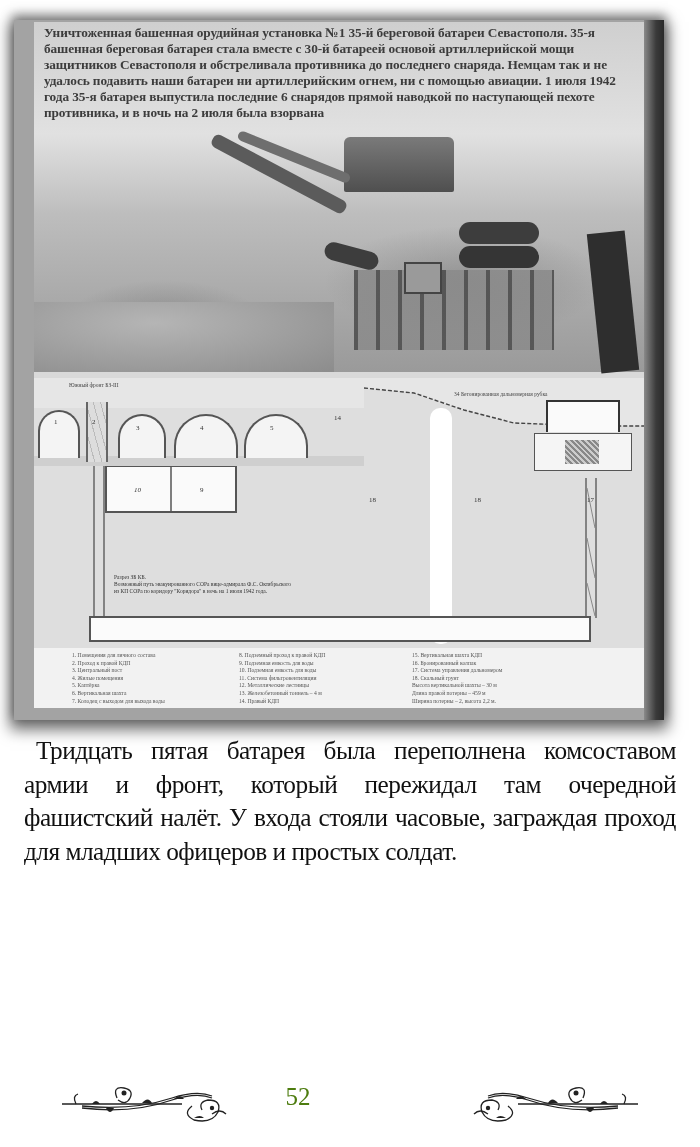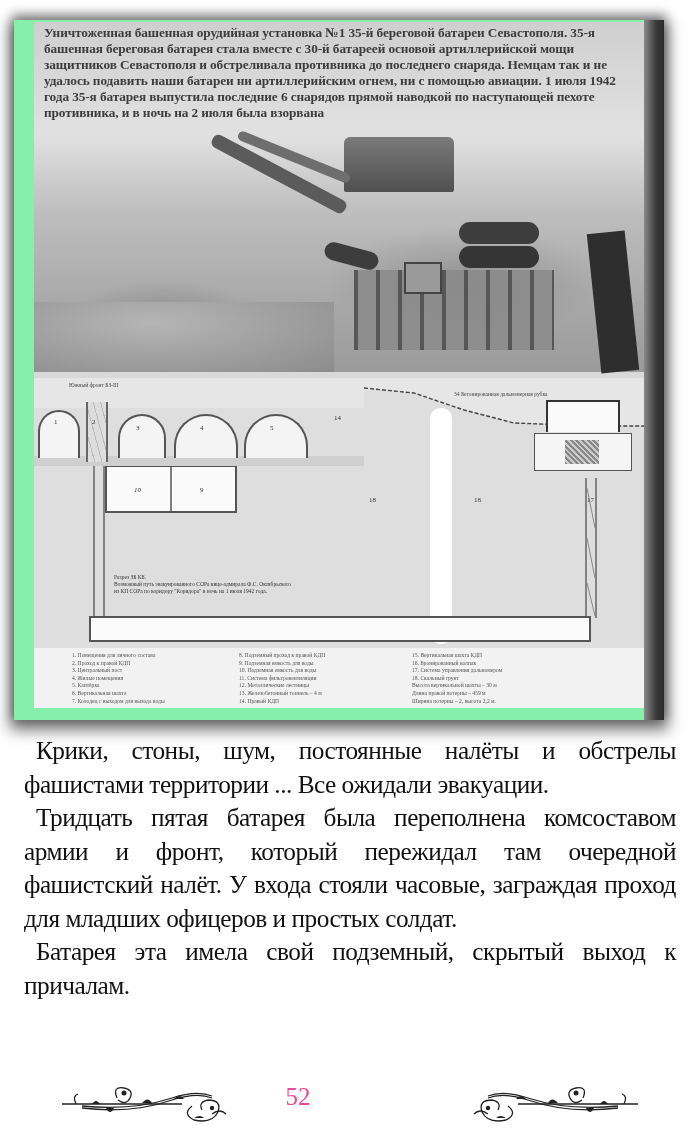--- a/index.html
+++ b/index.html
@@ -3,21 +3,21 @@
   <meta charset="utf-8">
   <style>
     html, body { margin: 0; padding: 0; }
     body {
       width: 700px; height: 1147px; background: #ffffff; position: relative; overflow: hidden;
       font-family: "Liberation Serif", "DejaVu Serif", serif; color: #111;
     }
     
     .figure-frame {
       position: absolute; left: 14px; top: 20px; width: 650px; height: 700px;
-      background: #86efac;
+      background: #a3a3a3;
       box-shadow: 0 6px 14px 4px rgba(0,0,0,0.55), 0 -4px 10px 2px rgba(0,0,0,0.35);
     }
     .figure-inner {
       position: absolute; left: 20px; top: 2px; width: 610px; height: 686px; background: #d9d9d9; overflow: hidden;
     }
     .figure-right-shadow {
       position: absolute; right: 0; top: 0; width: 20px; height: 100%;
       background: linear-gradient(to right, #8a8a8a, #3a3a3a 60%, #2a2a2a);
     }
     
@@ -67,21 +67,21 @@
     
     .body-text {
       position: absolute; left: 24px; top: 734px; width: 652px;
       font-family: "Liberation Serif", serif; font-size: 25.3px; line-height: 33.5px; color: #111;
       text-align: justify; letter-spacing: -0.5px;
     }
     .body-text p { margin: 0; text-indent: 12px; }
 
     
     .footer { position: absolute; left: 0; top: 1080px; width: 700px; height: 50px; }
-    .page-number { position: absolute; left: 0; width: 596px; top: 3px; text-align: center; font-size: 25px; font-family: "Liberation Serif", serif; color: #ec4899; }
+    .page-number { position: absolute; left: 0; width: 596px; top: 3px; text-align: center; font-size: 25px; font-family: "Liberation Serif", serif; color: #4d7c0f; }
     .ornament { position: absolute; top: 4px; width: 180px; height: 40px; }
     .ornament-left { left: 62px; }
     .ornament-right { left: 458px; transform: scaleX(-1); }
   </style>
 </head>
 <body>
 
 <div class="figure-frame">
   <div class="figure-inner">
     <div class="photo">
@@ -173,23 +173,21 @@
           <div>Длина правой потерны – 459 м</div>
           <div>Ширина потерны – 2, высота 2,2 м.</div>
         </div>
       </div>
     </div>
   </div>
   <div class="figure-right-shadow"></div>
 </div>
 
 <div class="body-text">
-  <p>Крики, стоны, шум, постоянные налёты и обстрелы фашистами территории ... Все ожидали эвакуации.</p>
   <p>Тридцать пятая батарея была переполнена комсоставом армии и фронт, который пережидал там очередной фашистский налёт. У входа стояли часовые, заграждая проход для младших офицеров и простых солдат.</p>
-  <p>Батарея эта имела свой подземный, скрытый выход к причалам.</p>
 </div>
 
 <div class="footer">
   <svg class="ornament ornament-left" viewBox="0 0 180 40">
     <g fill="none" stroke="#222" stroke-width="1.3">
       <path d="M0 20 L120 20"></path>
       <path d="M20 24 Q70 30 110 16 Q135 8 150 14"></path>
       <path d="M20 22 Q70 27 110 14 Q135 6 150 12"></path>
       <path d="M55 14 Q50 2 62 4 Q72 6 68 14 Q64 22 56 16"></path>
       <path d="M130 22 Q120 30 132 36 Q150 40 156 28 Q160 16 146 16 Q136 18 140 26"></path>

